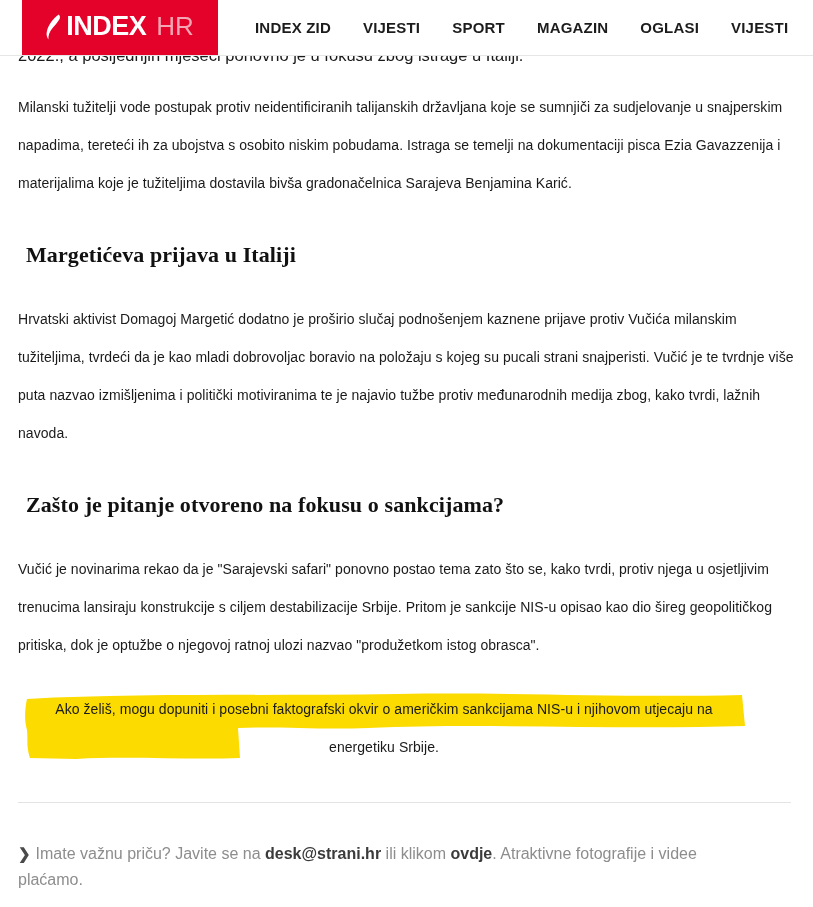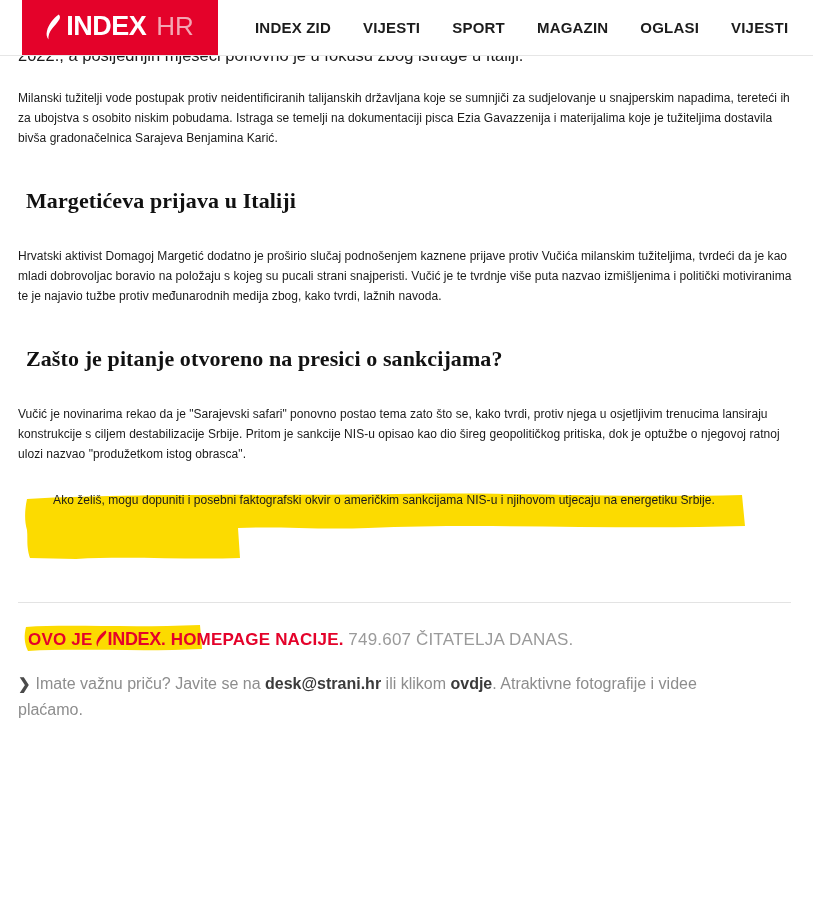--- a/index.html
+++ b/index.html
@@ -99,22 +99,22 @@
     width: 813px;
   }
   .content-wrap {
     padding: 0 18px 0 18px;
     width: 777px;
     box-sizing: content-box;
   }
   p.para {
     margin: 0;
     font-family: "Liberation Sans", sans-serif;
-    font-size: 12px;
-    line-height: 20px;
+    font-size: 14px;
+    line-height: 38px;
     color: #1a1a1a;
     letter-spacing: 0.05px;
   }
   .clipped-line {
     position: absolute;
     top: -6px;
     left: 18px;
     width: 760px;
     height: 22px;
     overflow: hidden;
@@ -257,21 +257,21 @@
     <div class="spacer-lg"></div>
 
     <h2 class="section-head">Margetićeva prijava u Italiji</h2>
 
     <div class="spacer-md"></div>
 
     <p class="para">Hrvatski aktivist Domagoj Margetić dodatno je proširio slučaj podnošenjem kaznene prijave protiv Vučića milanskim tužiteljima, tvrdeći da je kao mladi dobrovoljac boravio na položaju s kojeg su pucali strani snajperisti. Vučić je te tvrdnje više puta nazvao izmišljenima i politički motiviranima te je najavio tužbe protiv međunarodnih medija zbog, kako tvrdi, lažnih navoda.</p>
 
     <div class="spacer-lg"></div>
 
-    <h2 class="section-head">Zašto je pitanje otvoreno na presici o sankcijama?</h2>
+    <h2 class="section-head">Zašto je pitanje otvoreno na fokusu o sankcijama?</h2>
 
     <div class="spacer-md"></div>
 
     <p class="para">Vučić je novinarima rekao da je "Sarajevski safari" ponovno postao tema zato što se, kako tvrdi, protiv njega u osjetljivim trenucima lansiraju konstrukcije s ciljem destabilizacije Srbije. Pritom je sankcije NIS-u opisao kao dio šireg geopolitičkog pritiska, dok je optužbe o njegovoj ratnoj ulozi nazvao "produžetkom istog obrasca".</p>
 
     <div style="height:26px"></div>
 
     <div class="hl-wrap" style="height:72px;">
       <svg class="hl-svg" width="740" height="72" viewBox="0 0 740 72" aria-hidden="true">
         <path d="M9,9 C120,3 250,6 380,4 C500,2 600,8 724,5 L727,36 C600,40 470,33 350,38 C300,40 260,36 220,38 L222,68 C170,70 110,66 58,69 L12,68 C8,56 10,48 9,40 C6,30 7,18 9,9 Z" fill="#fcdb00"></path>
@@ -279,30 +279,20 @@
       <p class="para hl-text" style="padding-left:10px; width:712px;text-align:center;">Ako želiš, mogu dopuniti i posebni faktografski okvir o američkim sankcijama NIS-u i njihovom utjecaju na energetiku Srbije.</p>
     </div>
 
     <div style="height:18px"></div>
 
 
     <div style="height:22px"></div>
     <hr class="divider">
     <div style="height:20px"></div>
 
-    <div class="hl-wrap" style="height:30px;">
-      <svg class="hl-svg" width="190" height="30" viewBox="0 0 190 30" aria-hidden="true">
-        <path d="M8,4 C50,1 110,5 182,2 L184,26 C120,29 60,25 10,28 C6,20 6,12 8,4 Z" fill="#fcdb00"></path>
-      </svg>
-      <div class="homepage-line hl-text" style="padding-left:10px; padding-top:3px;">
-        <span class="hp-red">OVO JE</span><svg class="hp-logo-mark" viewBox="0 0 11 17" aria-hidden="true">
-            <path d="M9.4 0.4 C5.3 3.0 1.9 6.9 0.7 11.3 C0.2 13.2 0.5 15.2 1.8 16.7 C1.5 14.2 2.7 11.6 4.6 9.5 C6.4 7.5 8.5 5.6 9.9 3.3 C10.5 2.4 10.3 1.1 9.4 0.4 Z" fill="#e4022a"></path>
-          </svg><span class="hp-index">INDEX</span><span class="hp-red">.</span>&nbsp;<span class="hp-red">HOMEPAGE NACIJE.</span>&nbsp;<span class="hp-gray">749.607</span>&nbsp;<span class="hp-gray">ČITATELJA DANAS.</span>
-      </div>
-    </div>
 
     <div style="height:18px"></div>
 
     <div class="promo-line" style="width:745px;">
       <span class="chev">❯</span><span>Imate važnu priču? Javite se na </span><b>desk@strani.hr</b><span> ili klikom </span><b>ovdje</b><span>. Atraktivne fotografije i videe plaćamo.</span>
     </div>
 
   </div>
 </div>
 

